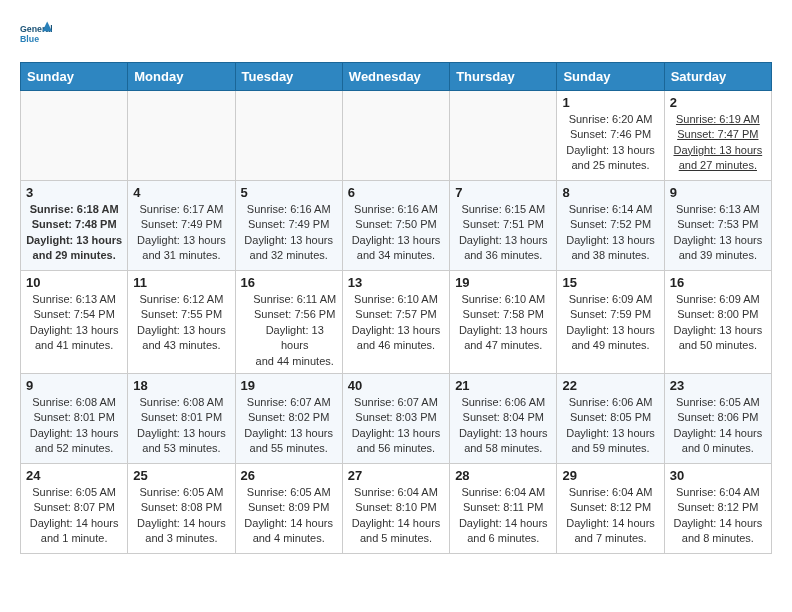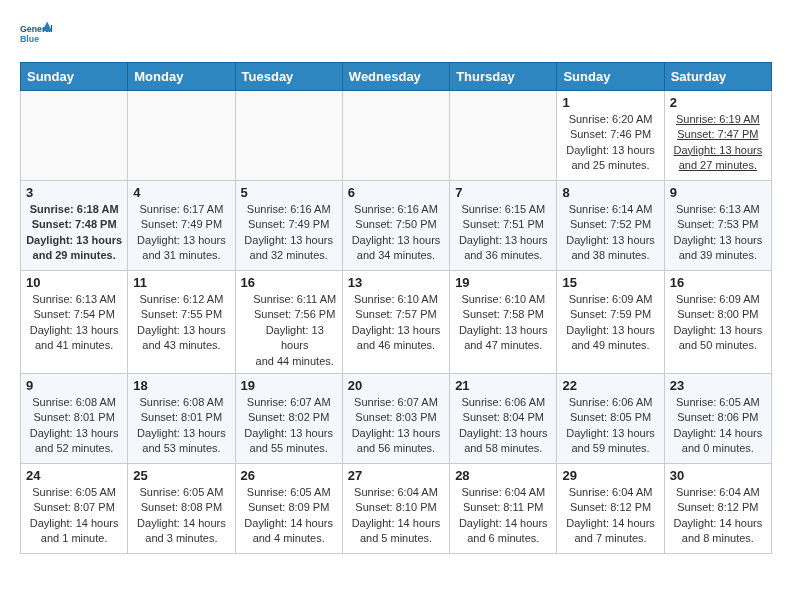--- a/index.html
+++ b/index.html
@@ -247,21 +247,21 @@
 and 53 minutes.</div>
         </td>
         <td>
           <div class="day-num">19</div>
           <div class="day-info" style="white-space: pre-line;">Sunrise: 6:07 AM
 Sunset: 8:02 PM
 Daylight: 13 hours
 and 55 minutes.</div>
         </td>
         <td>
-          <div class="day-num">20</div>
+          <div class="day-num">40</div>
           <div class="day-info" style="white-space: pre-line;">Sunrise: 6:07 AM
 Sunset: 8:03 PM
 Daylight: 13 hours
 and 56 minutes.</div>
         </td>
         <td>
           <div class="day-num">21</div>
           <div class="day-info" style="white-space: pre-line;">Sunrise: 6:06 AM
 Sunset: 8:04 PM
 Daylight: 13 hours

